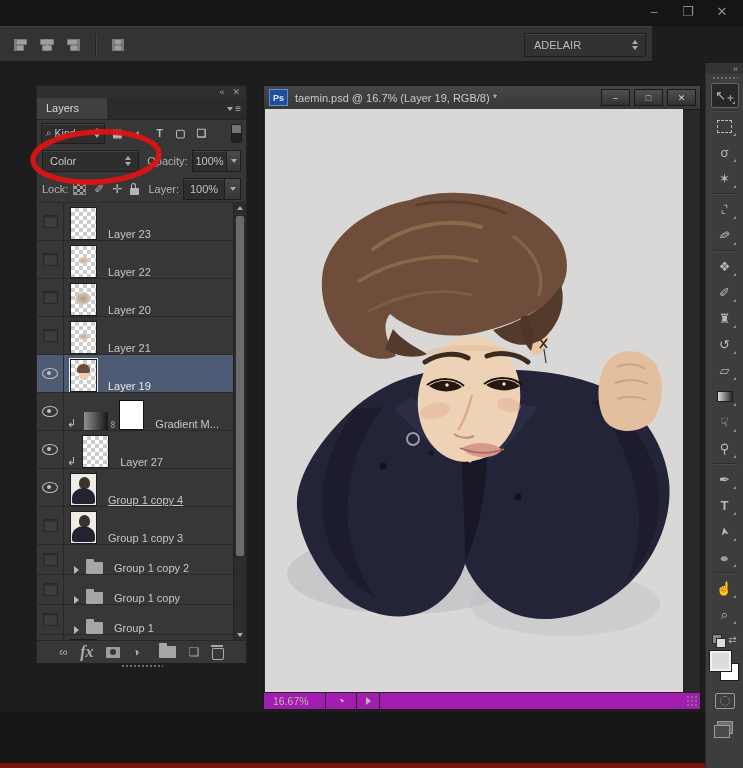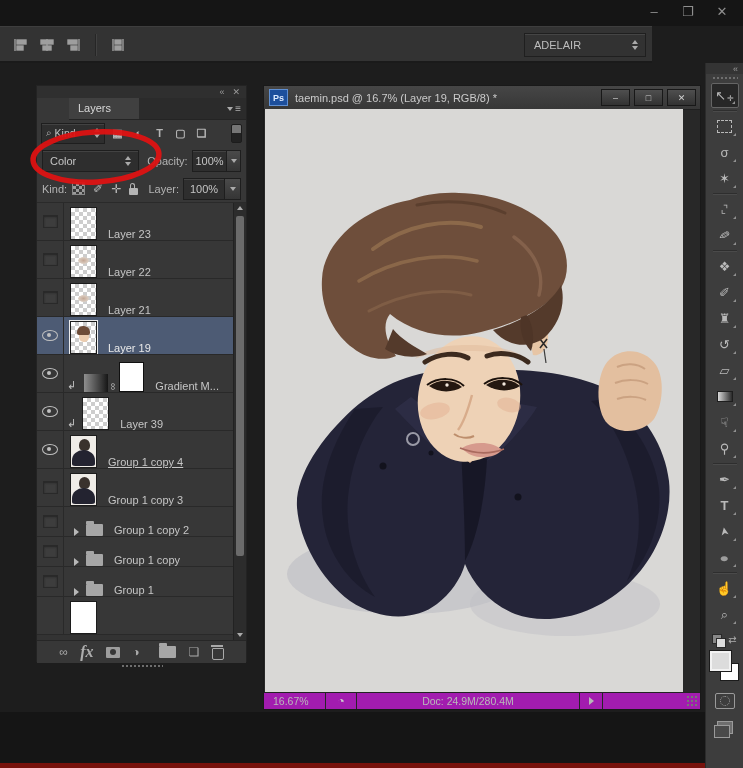--- a/index.html
+++ b/index.html
@@ -21,21 +21,21 @@
   .workspace .lbl{padding-left:9px;flex:1;}
   .udwrap{display:flex;flex-direction:column;gap:2px;margin-right:7px;}
   .tri-up{width:0;height:0;border-left:3px solid transparent;border-right:3px solid transparent;border-bottom:4px solid #aaa;}
   .tri-dn{width:0;height:0;border-left:3px solid transparent;border-right:3px solid transparent;border-top:4px solid #aaa;}
   .tri-r{width:0;height:0;border-top:4px solid transparent;border-bottom:4px solid transparent;border-left:5px solid #b8b8b8;}
   
   .layers-panel{position:absolute;left:36px;top:85px;width:211px;height:577px;background:#373737;
                 border:1px solid #232323;box-sizing:border-box;}
   .p-dockbar{height:12px;display:flex;justify-content:flex-end;align-items:center;gap:8px;padding-right:6px;
              background:#2f2f2f;font-size:9px;color:#9a9a9a;}
-  .p-tabs{height:21px;background:#2b2b2b;display:flex;align-items:center;border-bottom:1px solid #242424;margin-left:32px;}
+  .p-tabs{height:21px;background:#2b2b2b;display:flex;align-items:center;border-bottom:1px solid #242424;}
   .tab-layers{width:70px;height:21px;background:#404040;color:#d8d8d8;font-size:11px;line-height:21px;
               padding-left:9px;box-sizing:border-box;}
   .panel-menu{margin-left:auto;margin-right:5px;color:#b0b0b0;font-size:10px;display:flex;align-items:center;gap:2px;}
   .p-filter{height:26px;display:flex;align-items:center;padding:0 4px;gap:3px;}
   .kind-dd{width:62px;height:19px;background:#2e2e2e;border:1px solid #1e1e1e;box-shadow:inset 0 1px 0 #424242;
            display:flex;align-items:center;font-size:10.5px;color:#c0c0c0;}
   .kind-dd .mag{font-size:10px;margin:0 3px 0 4px;color:#b5b5b5;}
   .kind-dd .udwrap{margin-left:auto;margin-right:4px;}
   .filt-btn{width:19px;height:19px;display:flex;align-items:center;justify-content:center;color:#b5b5b5;
             font-size:11px;font-weight:bold;}
@@ -271,21 +271,21 @@
             <i class="tri-dn"></i>
           </span>
       </div>
       <span class="op-label" data-name="opacity-label">Opacity:</span>
       <span class="val-dd" data-name="opacity-value">100%</span>
       <span class="dd-btn" data-name="opacity-dropdown-button">
           <i class="tri-dn"></i>
         </span>
     </div>
     <div class="p-lock" data-name="lock-row">
-      <span data-name="lock-label">Kind:</span>
+      <span data-name="lock-label">Lock:</span>
       <span class="lock-ics" id="lock-icons" data-name="lock-icon-group">
           <span class="checker-sm" data-name="lock-transparency-icon"></span>
           <span class="lock-glyph" data-name="lock-pixels-icon">✐</span>
           <span class="lock-glyph" data-name="lock-position-icon">✛</span>
           <span class="lock-ic" data-name="lock-all-icon"></span>
         </span>
       <span class="fill-label" data-name="fill-label">Layer:</span>
       <span class="val-dd" data-name="fill-value">100%</span>
       <span class="dd-btn" data-name="fill-dropdown-button">
           <i class="tri-dn"></i>
@@ -304,20 +304,27 @@
             <span class="viscell" data-name="visibility-toggle">
               <span class="visbox" data-name="visibility-box"></span>
             </span>
             <span class="thumb t-checker-smudge" data-name="layer-thumbnail"></span>
             <span class="lname" data-name="layer-name">Layer 22</span>
           </div>
           <div class="lrow" data-name="layer-row">
             <span class="viscell" data-name="visibility-toggle">
               <span class="visbox" data-name="visibility-box"></span>
             </span>
+            <span class="thumb t-checker-smudge2" data-name="layer-thumbnail"></span>
+            <span class="lname" data-name="layer-name">Layer 20</span>
+          </div>
+          <div class="lrow" data-name="layer-row">
+            <span class="viscell" data-name="visibility-toggle">
+              <span class="visbox" data-name="visibility-box"></span>
+            </span>
             <span class="thumb t-checker-smudge" data-name="layer-thumbnail"></span>
             <span class="lname" data-name="layer-name">Layer 21</span>
           </div>
           <div class="lrow sel" data-name="layer-row">
             <span class="viscell" data-name="visibility-toggle">
               <span class="eye" data-name="eye-icon"></span>
             </span>
             <span class="thumb t-face" data-name="layer-thumbnail"></span>
             <span class="lname" data-name="layer-name">Layer 19</span>
           </div>
@@ -330,21 +337,21 @@
             <span class="masklink" data-name="mask-link-icon">∞</span>
             <span class="maskthumb" data-name="layer-mask-thumbnail"></span>
             <span class="lname" data-name="layer-name">Gradient M...</span>
           </div>
           <div class="lrow" data-name="layer-row">
             <span class="viscell" data-name="visibility-toggle">
               <span class="eye" data-name="eye-icon"></span>
             </span>
             <span class="clip" data-name="clipping-arrow-icon">↲</span>
             <span class="thumb t-checker" data-name="layer-thumbnail"></span>
-            <span class="lname" data-name="layer-name">Layer 39</span>
+            <span class="lname" data-name="layer-name">Layer 27</span>
           </div>
           <div class="lrow" data-name="layer-row">
             <span class="viscell" data-name="visibility-toggle">
               <span class="eye" data-name="eye-icon"></span>
             </span>
             <span class="thumb t-portrait" data-name="layer-thumbnail"></span>
             <span class="lname und" data-name="layer-name">Group 1 copy 4</span>
           </div>
           <div class="lrow" data-name="layer-row">
             <span class="viscell" data-name="visibility-toggle">
@@ -483,21 +490,20 @@
         <path d="M 104,202 C 138,184 176,178 206,186" stroke="#86644a" stroke-width="3" fill="none" opacity="0.7" stroke-linecap="round"></path>
         <path d="M 249,128 C 270,143 280,164 274,186" stroke="#8a6750" stroke-width="3.4" fill="none" opacity="0.8" stroke-linecap="round"></path>
         <path d="M 152,96 C 180,90 214,92 240,104" stroke="#4e3527" stroke-width="3" fill="none" opacity="0.6" stroke-linecap="round"></path>
 
         <path d="M 262,206 C 268,216 270,230 266,242 C 258,234 254,220 256,208 Z" fill="#4e3527"></path>
       </svg>
     </div>
     <div class="doc-status" data-name="document-status-bar">
       <span class="st-zoom" data-name="zoom-level-field">16.67%</span>
       <span class="st-ic" data-name="status-progress-icon">◔</span>
-      <span class="st-doc" data-name="document-size-info">Doc: 24.9M/280.4M</span>
       <span class="st-arrow" data-name="status-options-arrow">
           <i class="tri-r"></i>
         </span>
       <span class="st-grip" data-name="document-resize-grip"></span>
     </div>
   </div>
 
   <div class="tools-dock" data-name="tools-panel">
     <div class="t-dockbar" data-name="tools-dock-bar">
       <span data-name="collapse-tools-icon">«</span>

